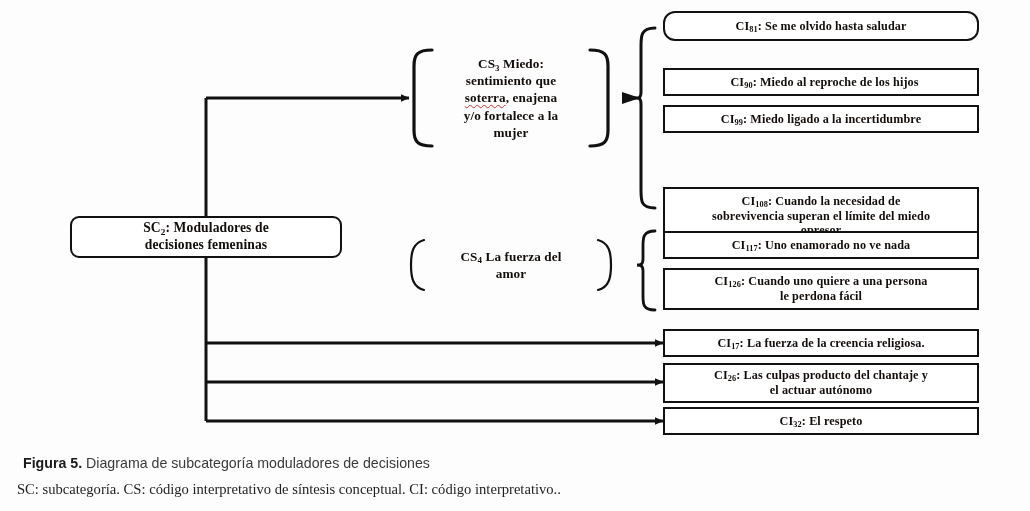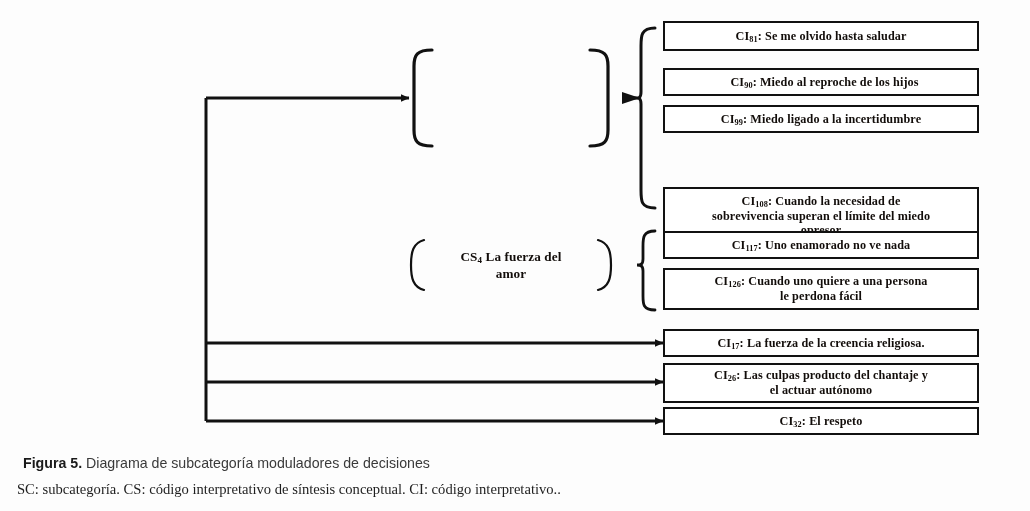--- a/index.html
+++ b/index.html
@@ -109,23 +109,38 @@
     <path d="M655,28 C641,28 641,36 641,46 L641,92 C641,99 638,98 634,98
              C638,98 641,97 641,104 L641,190 C641,201 641,208 655,208" stroke="#111111" stroke-width="3" fill="none" stroke-linecap="round"></path>
 
     <path d="M424,240 C413,243 411,252 411,265 C411,278 413,287 424,290" stroke="#111111" stroke-width="2.2" fill="none" stroke-linecap="round"></path>
     <path d="M598,240 C609,243 611,252 611,265 C611,278 609,287 598,290" stroke="#111111" stroke-width="2.2" fill="none" stroke-linecap="round"></path>
 
     <path d="M655,231 C643,231 643,238 643,246 L643,259 C643,265 640,265 637,265
              C640,265 643,265 643,271 L643,296 C643,304 643,310 655,310" stroke="#111111" stroke-width="2.8" fill="none" stroke-linecap="round"></path>
   </svg>
 
-
-
-  <div class="node ci-box" style="left:663px;top:21px;width:316px;height:30px;">
+  <div class="node sc-box" id="sc2" style="left:70px;top:216px;width:272px;height:42px;">
+    <span>
+      <b><span>SC</span><sub>2</sub><span>: Moduladores de</span></b><br>
+      <b><span>decisiones femeninas</span></b>
+    </span>
+  </div>
+
+  <div class="node cs-node" id="cs3" style="left:428px;top:50px;width:166px;height:96px;">
+    <span class="txt">
+      <span>CS</span><sub>3</sub><span> Miedo:</span><br>
+      <span>sentimiento que</span><br>
+      <span class="spell">soterra</span><span>, enajena</span><br>
+      <span>y/o fortalece a la</span><br>
+      <span>mujer</span>
+    </span>
+  </div>
+
+  <div class="node ci-box" style="left:663px;top:11px;width:316px;height:30px;border-radius:12px;">
     <span>
       <span>CI</span><sub>81</sub><span>: Se me olvido hasta saludar</span>
     </span>
   </div>
 
   <div class="node ci-box" style="left:663px;top:68px;width:316px;height:28px;padding-left:13px;">
     <span>
       <span>CI</span><sub>90</sub><span>: Miedo al reproche de los hijos</span>
     </span>
   </div>

